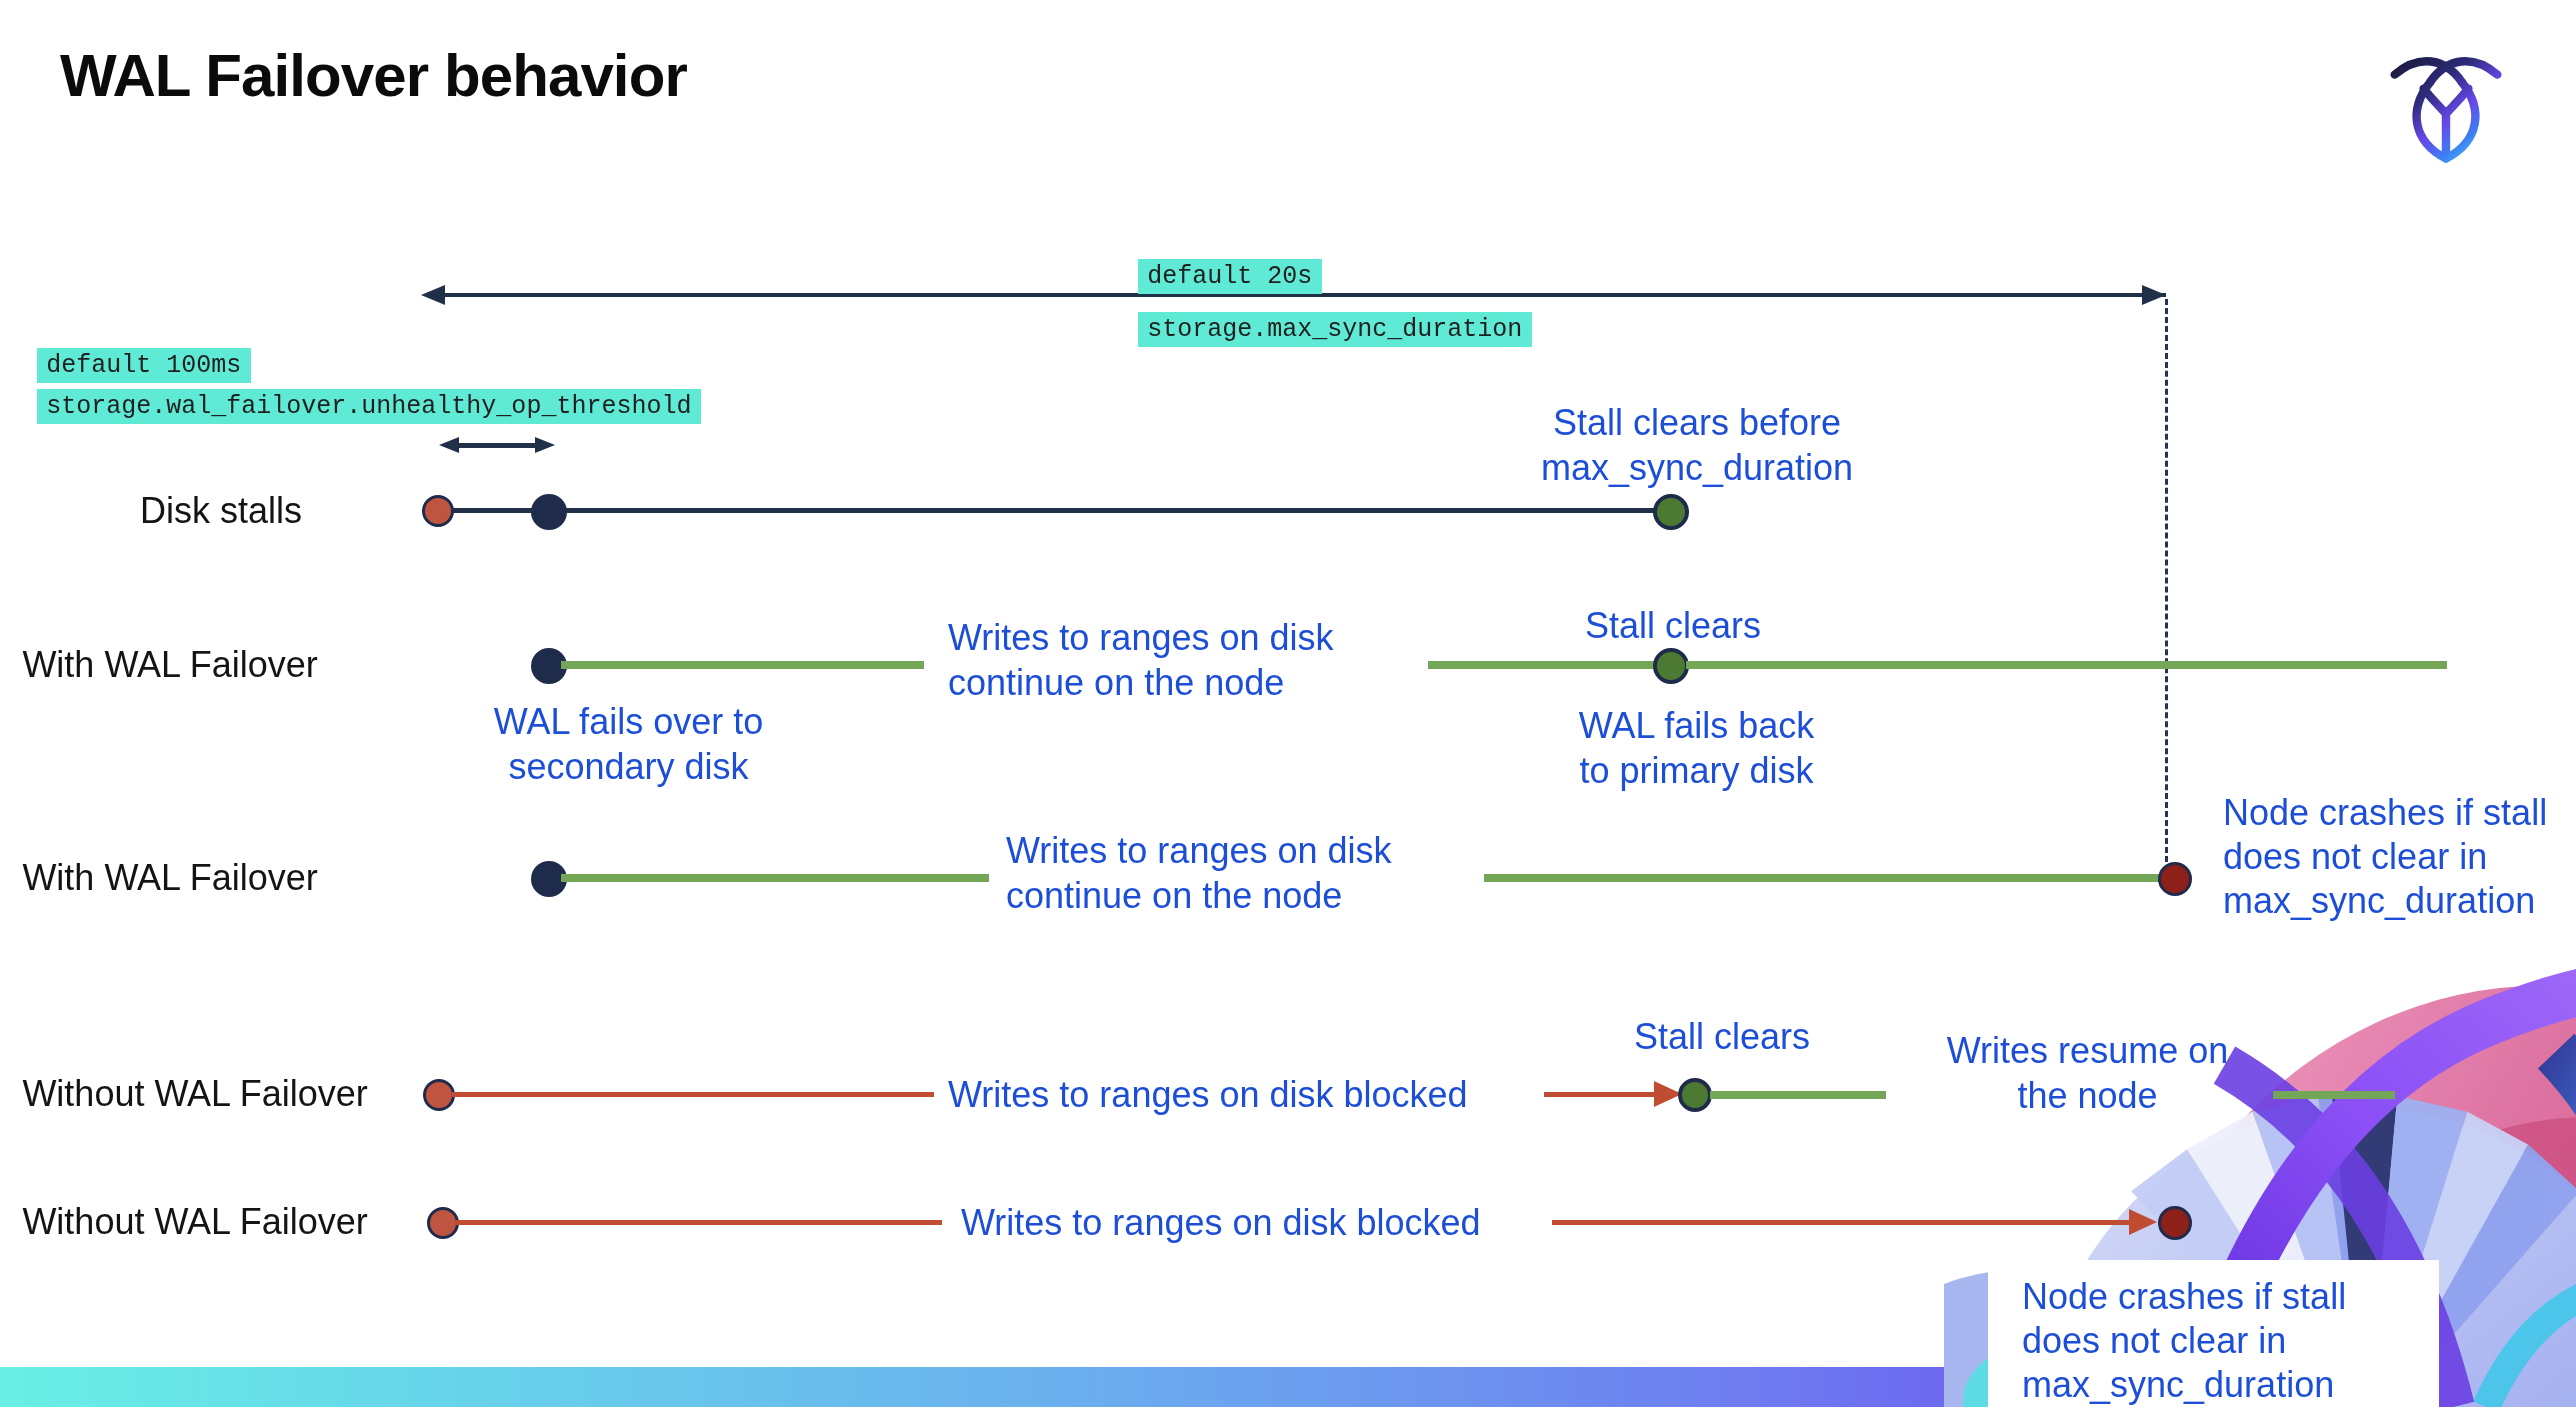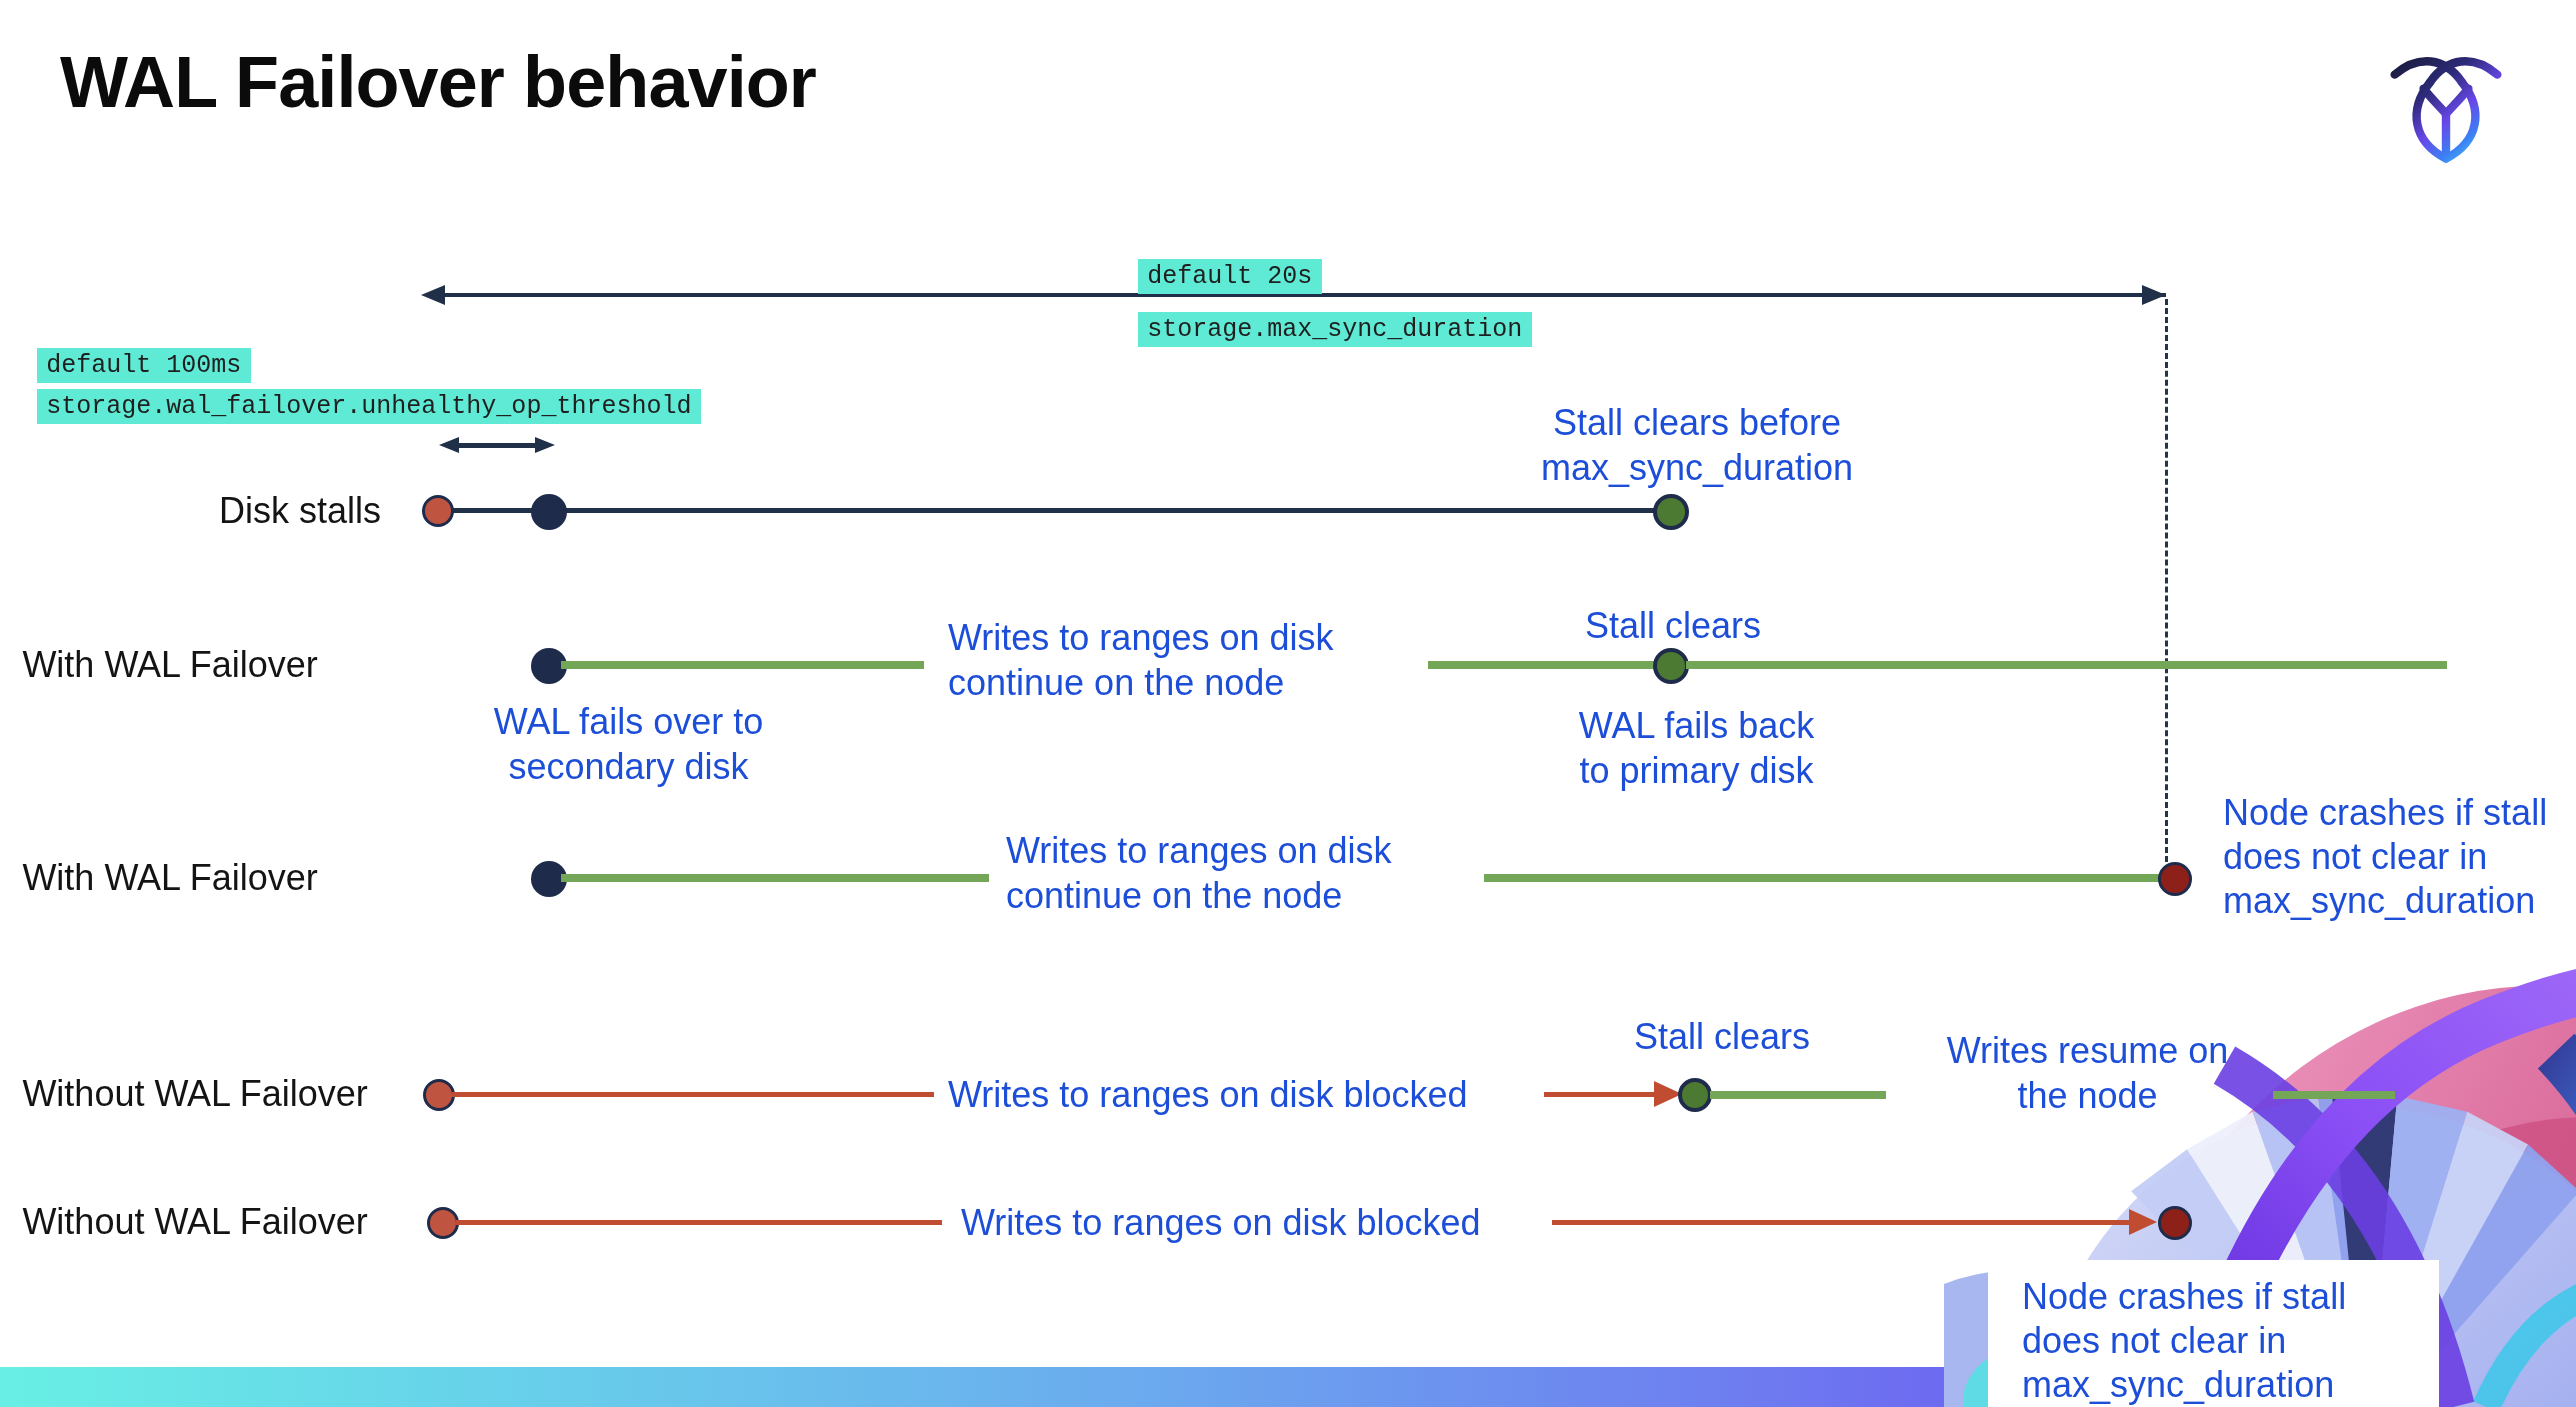--- a/index.html
+++ b/index.html
@@ -1,31 +1,31 @@
 <!DOCTYPE html>
 <html style="font-size:15px"><head>
 <meta charset="utf-8">
 <style>
   html,body{margin:0;padding:0;background:#ffffff;}
   .slide{
     position:relative;width:2576px;height:1408px;background:#ffffff;overflow:hidden;
     font-family:"Liberation Sans",sans-serif;color:#141414;
   }
   .title{
-    position:absolute;left:60px;top:41px;font-size:72px;font-weight:900;
+    position:absolute;left:60px;top:41px;font-size:60px;font-weight:900;
     letter-spacing:-0.9px;color:#0b0b0b;white-space:nowrap;
   }
   .mono{
     position:absolute;font-family:"Liberation Mono",monospace;font-size:25px;color:#1f1f1f;
   }
   .mono span{background:#5eead4;padding:2.8px 9.3px;display:inline-block;}
   .lbl{position:absolute;font-size:36px;color:#141414;white-space:nowrap;}
   .note{position:absolute;font-size:36px;line-height:45px;color:#1d4ed8;white-space:pre-line;}
   .center{text-align:center;}
-  .right{text-align:right;}
+  .right{}
   .hline{position:absolute;}
   .navyline{background:#203049;height:4.7px;}
   .greenline{background:#74a657;height:8.4px;}
   .redline{background:#c04d32;height:4.7px;}
   .dot{position:absolute;border-radius:50%;box-sizing:border-box;}
   .dot.navy{background:#1e2b4b;}
   .dot.red{background:#bf5540;border:3.7px solid #1e2b4b;}
   .dot.green{background:#4c7a33;border:4.7px solid #1e2b4b;}
   .dot.darkred{background:#8e201a;border:3.7px solid #1e2b4b;}
   .arr{position:absolute;width:0;height:0;}

